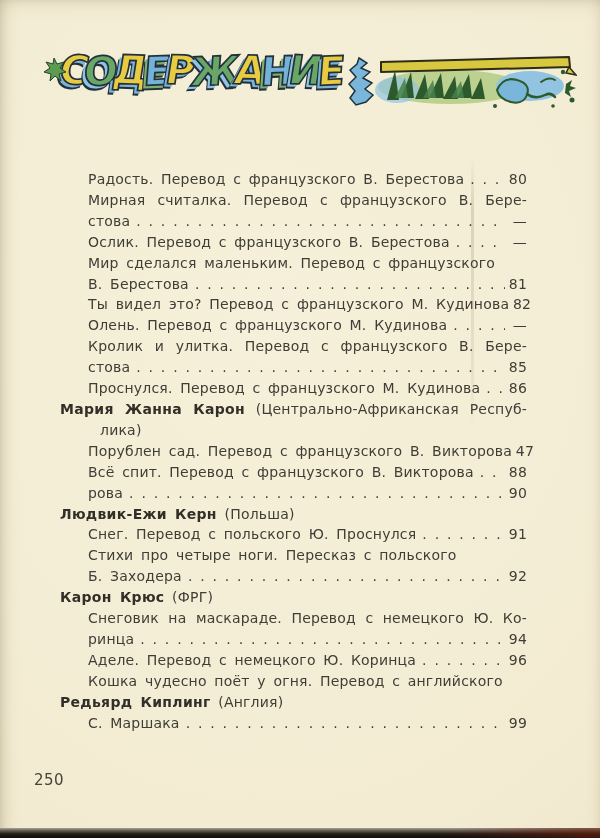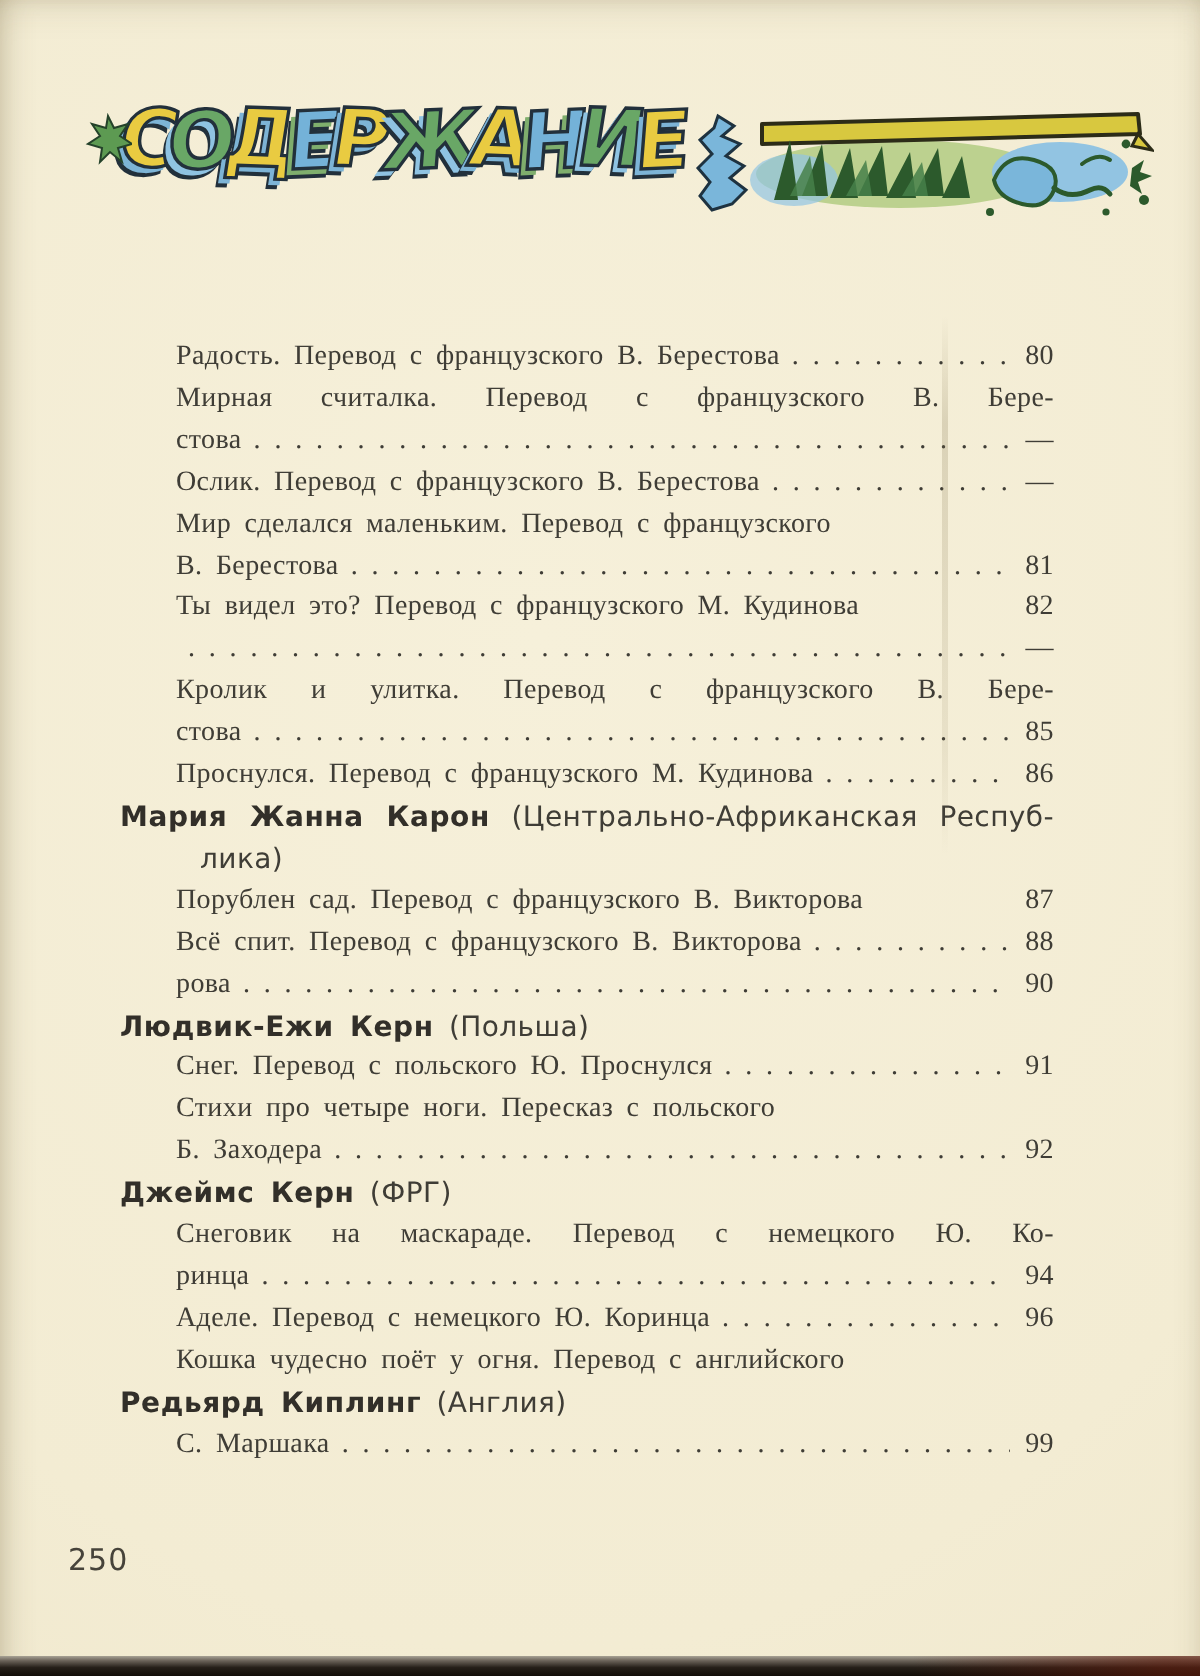--- a/index.html
+++ b/index.html
@@ -30,21 +30,21 @@
   .tl-blue  {color:#74b2d8;text-shadow:-3px 3px 0 #7fae6d,-4px 5px 0 #22303b;}
   .doodle{margin-left:5px;margin-top:4px;}
 
   
   .toc{
     position:absolute;left:60px;right:73px;top:169px;
     font-size:14px;line-height:20.9px;color:#3f3d36;
     word-spacing:3px;letter-spacing:.2px;
   }
   .row{min-height:20.9px;}
-  .k-entry{padding-left:28px;font-family:Liberation Serif, serif;}
+  .k-entry{padding-left:28px;}
   .k-author-wrap{padding-left:40px;}
   .k-author .bld{font-weight:bold;color:#322f29;letter-spacing:.3px;}
   .flexrow{display:flex;align-items:baseline;}
   .flexrow .txt{white-space:nowrap;}
   .dots{flex:1 1 auto;min-width:0;overflow:hidden;white-space:nowrap;text-align:right;padding:0 5px 0 6px;}
   .gap{flex:1 1 auto;}
   .pg{min-width:22px;text-align:right;white-space:nowrap;}
   .just{text-align:justify;text-align-last:justify;}
 
   
@@ -125,40 +125,41 @@
         <span class="txt">В. Берестова</span>
         <span class="dots"> . . . . . . . . . . . . . . . . . . . . . . . . . . . . . . . . . . . . . . . . . . . . . . . . . . . . . . . . . . . .</span>
         <span class="pg">81</span>
       </div>
       <div class="row k-entry flexrow">
         <span class="txt">Ты видел это? Перевод с французского М. Кудинова</span>
         <span class="gap"></span>
         <span class="pg">82</span>
       </div>
       <div class="row k-entry flexrow">
+        <span class="txt">Олень. Перевод с французского М. Кудинова</span>
         <span class="dots"> . . . . . . . . . . . . . . . . . . . . . . . . . . . . . . . . . . . . . . . . . . . . . . . . . . . . . . . . . . . .</span>
         <span class="pg">—</span>
       </div>
       <div class="row k-entry just"><span class="txt">Кролик и улитка. Перевод с французского В. Бере-</span></div>
       <div class="row k-entry flexrow">
         <span class="txt">стова</span>
         <span class="dots"> . . . . . . . . . . . . . . . . . . . . . . . . . . . . . . . . . . . . . . . . . . . . . . . . . . . . . . . . . . . .</span>
         <span class="pg">85</span>
       </div>
       <div class="row k-entry flexrow">
         <span class="txt">Проснулся. Перевод с французского М. Кудинова</span>
         <span class="dots"> . . . . . . . . . . . . . . . . . . . . . . . . . . . . . . . . . . . . . . . . . . . . . . . . . . . . . . . . . . . .</span>
         <span class="pg">86</span>
       </div>
       <div class="row k-author just"><span class="bld">Мария Жанна Карон</span> <span>(Центрально-Африканская Респуб-</span></div>
       <div class="row k-author-wrap"><span class="txt">лика)</span></div>
       <div class="row k-entry flexrow">
         <span class="txt">Порублен сад. Перевод с французского В. Викторова</span>
         <span class="gap"></span>
-        <span class="pg">87</span>
+        <span class="pg">47</span>
       </div>
       <div class="row k-entry flexrow">
         <span class="txt">Всё спит. Перевод с французского В. Викторова</span>
         <span class="dots"> . . . . . . . . . . . . . . . . . . . . . . . . . . . . . . . . . . . . . . . . . . . . . . . . . . . . . . . . . . . .</span>
         <span class="pg">88</span>
       </div>
       <div class="row k-entry flexrow">
         <span class="txt">рова</span>
         <span class="dots"> . . . . . . . . . . . . . . . . . . . . . . . . . . . . . . . . . . . . . . . . . . . . . . . . . . . . . . . . . . . .</span>
         <span class="pg">90</span>
@@ -168,21 +169,21 @@
         <span class="txt">Снег. Перевод с польского Ю. Проснулся</span>
         <span class="dots"> . . . . . . . . . . . . . . . . . . . . . . . . . . . . . . . . . . . . . . . . . . . . . . . . . . . . . . . . . . . .</span>
         <span class="pg">91</span>
       </div>
       <div class="row k-entry"><span class="txt">Стихи про четыре ноги. Пересказ с польского</span></div>
       <div class="row k-entry flexrow">
         <span class="txt">Б. Заходера</span>
         <span class="dots"> . . . . . . . . . . . . . . . . . . . . . . . . . . . . . . . . . . . . . . . . . . . . . . . . . . . . . . . . . . . .</span>
         <span class="pg">92</span>
       </div>
-      <div class="row k-author"><span class="bld">Джеймс Керн</span> <span>(ФРГ)</span></div>
+      <div class="row k-author"><span class="bld">Карон Крюс</span> <span>(ФРГ)</span></div>
       <div class="row k-entry just"><span class="txt">Снеговик на маскараде. Перевод с немецкого Ю. Ко-</span></div>
       <div class="row k-entry flexrow">
         <span class="txt">ринца</span>
         <span class="dots"> . . . . . . . . . . . . . . . . . . . . . . . . . . . . . . . . . . . . . . . . . . . . . . . . . . . . . . . . . . . .</span>
         <span class="pg">94</span>
       </div>
       <div class="row k-entry flexrow">
         <span class="txt">Аделе. Перевод с немецкого Ю. Коринца</span>
         <span class="dots"> . . . . . . . . . . . . . . . . . . . . . . . . . . . . . . . . . . . . . . . . . . . . . . . . . . . . . . . . . . . .</span>
         <span class="pg">96</span>

